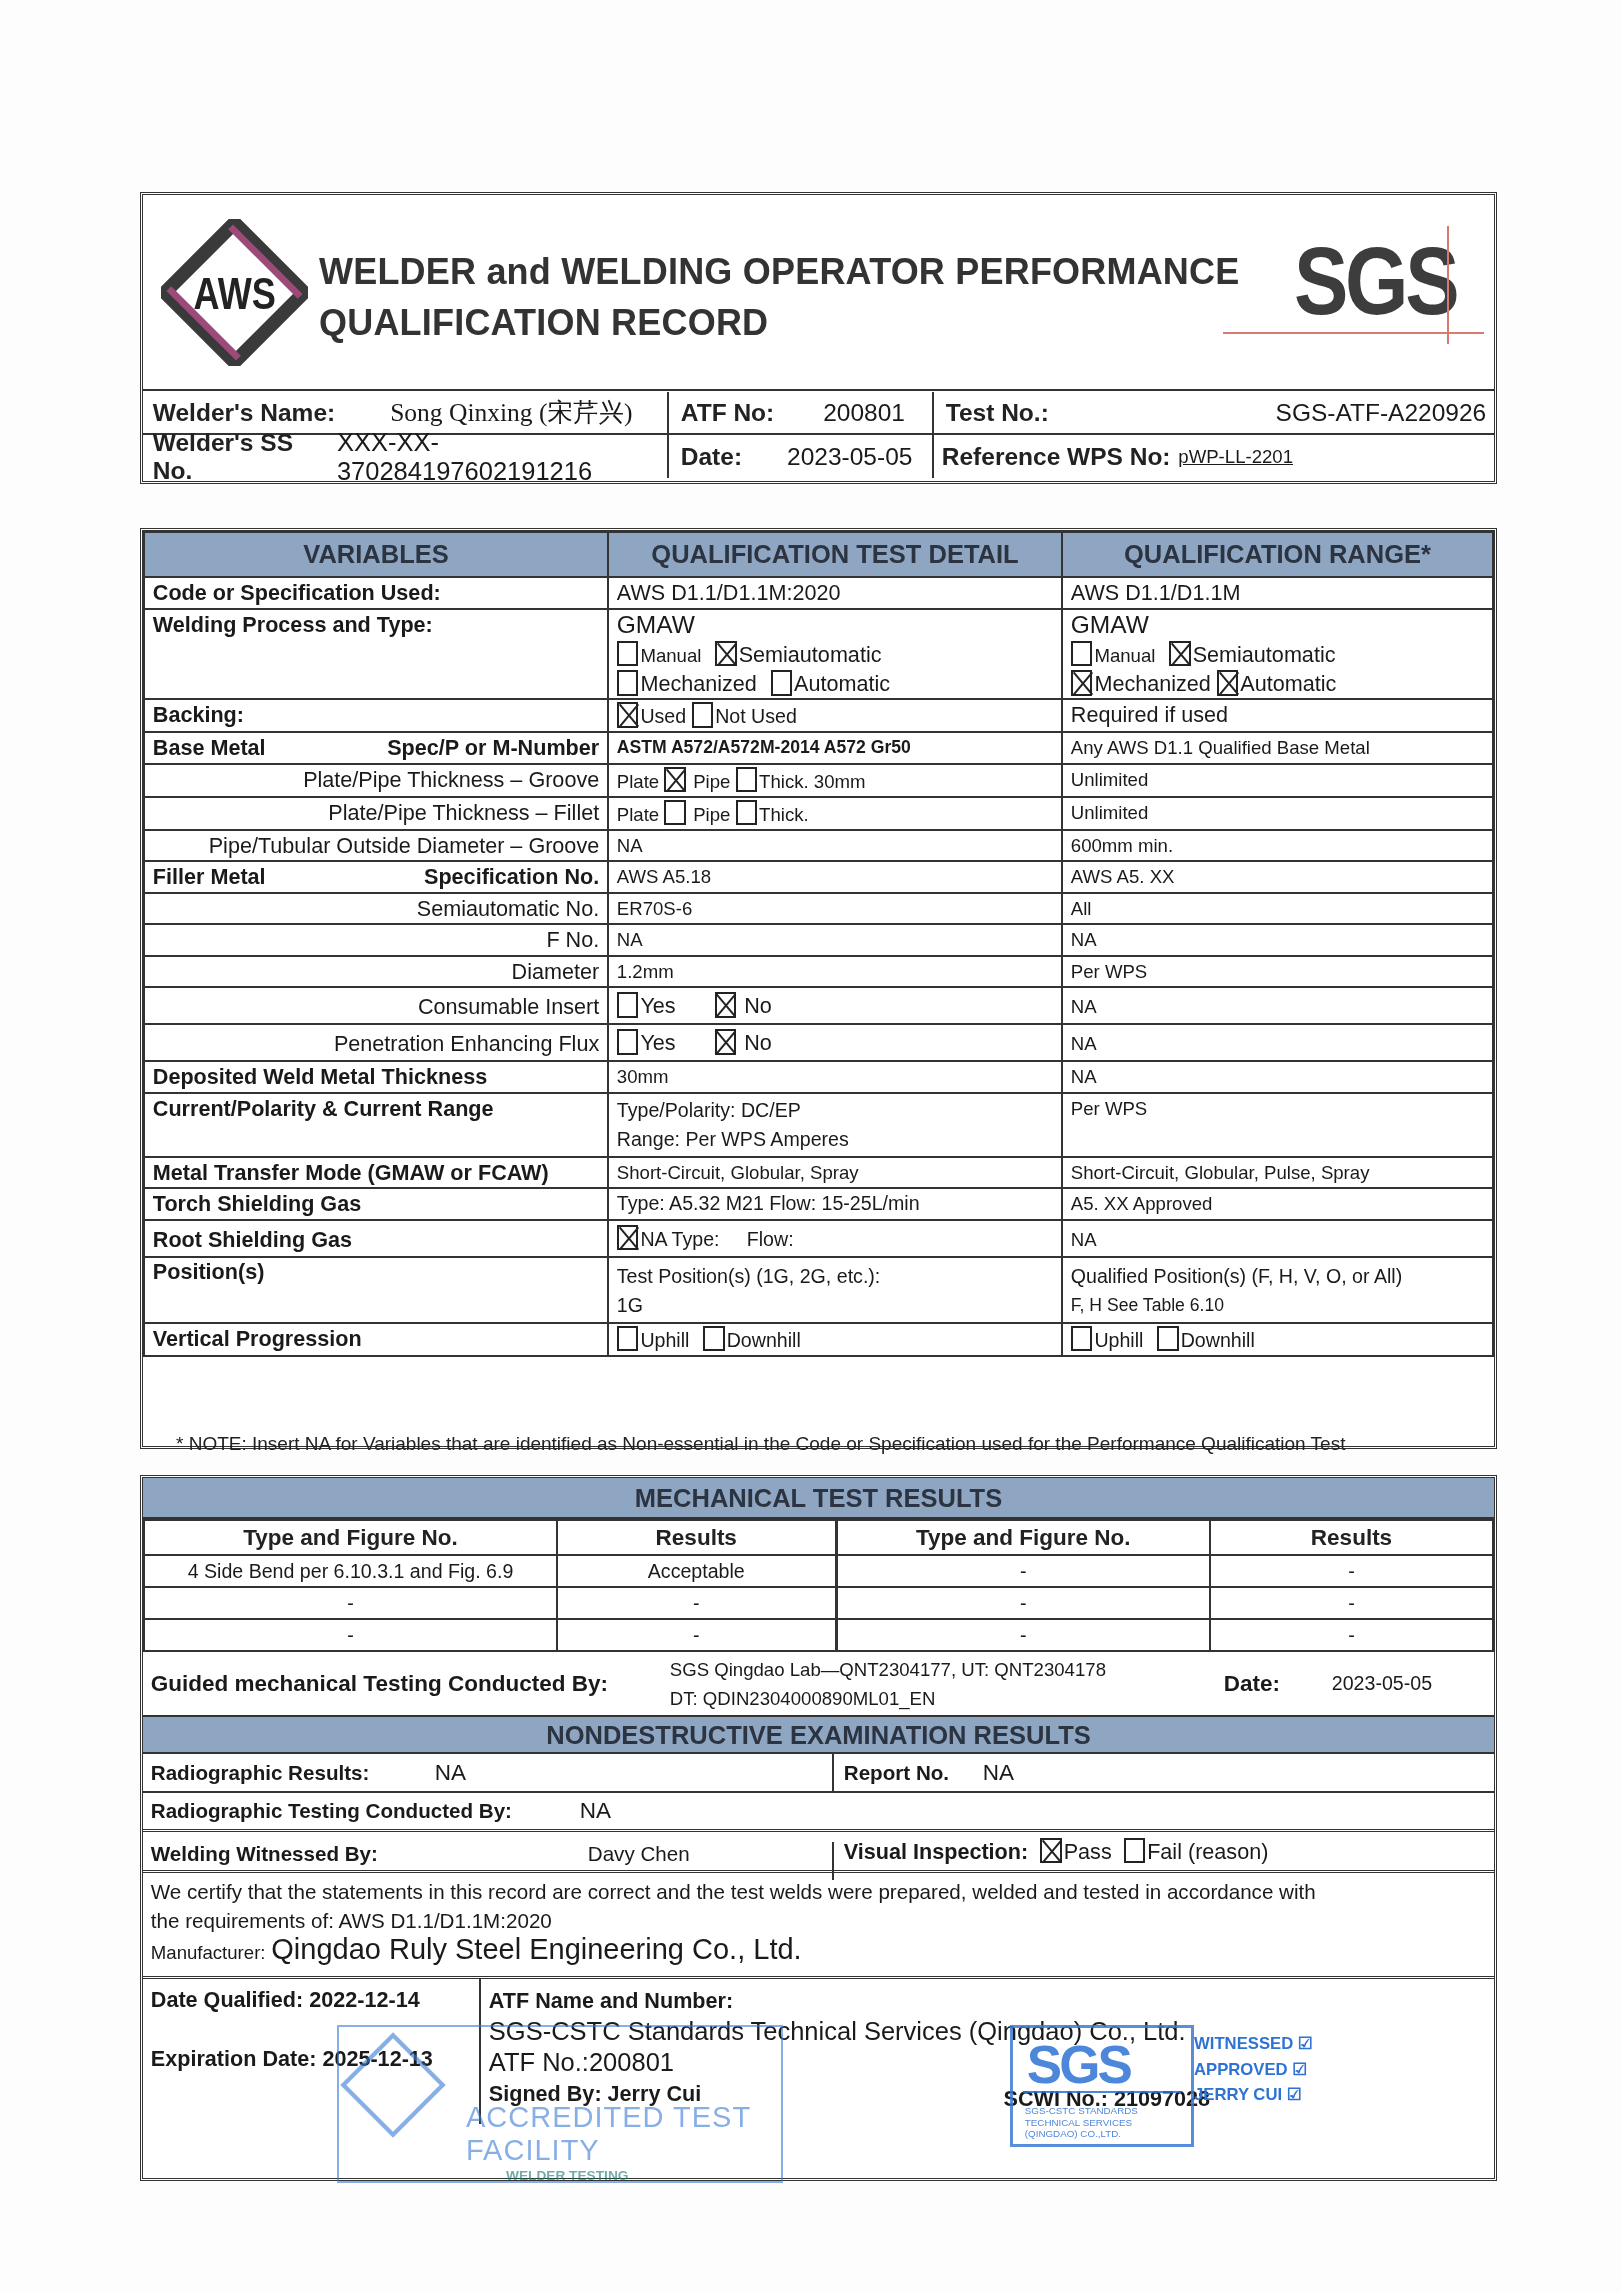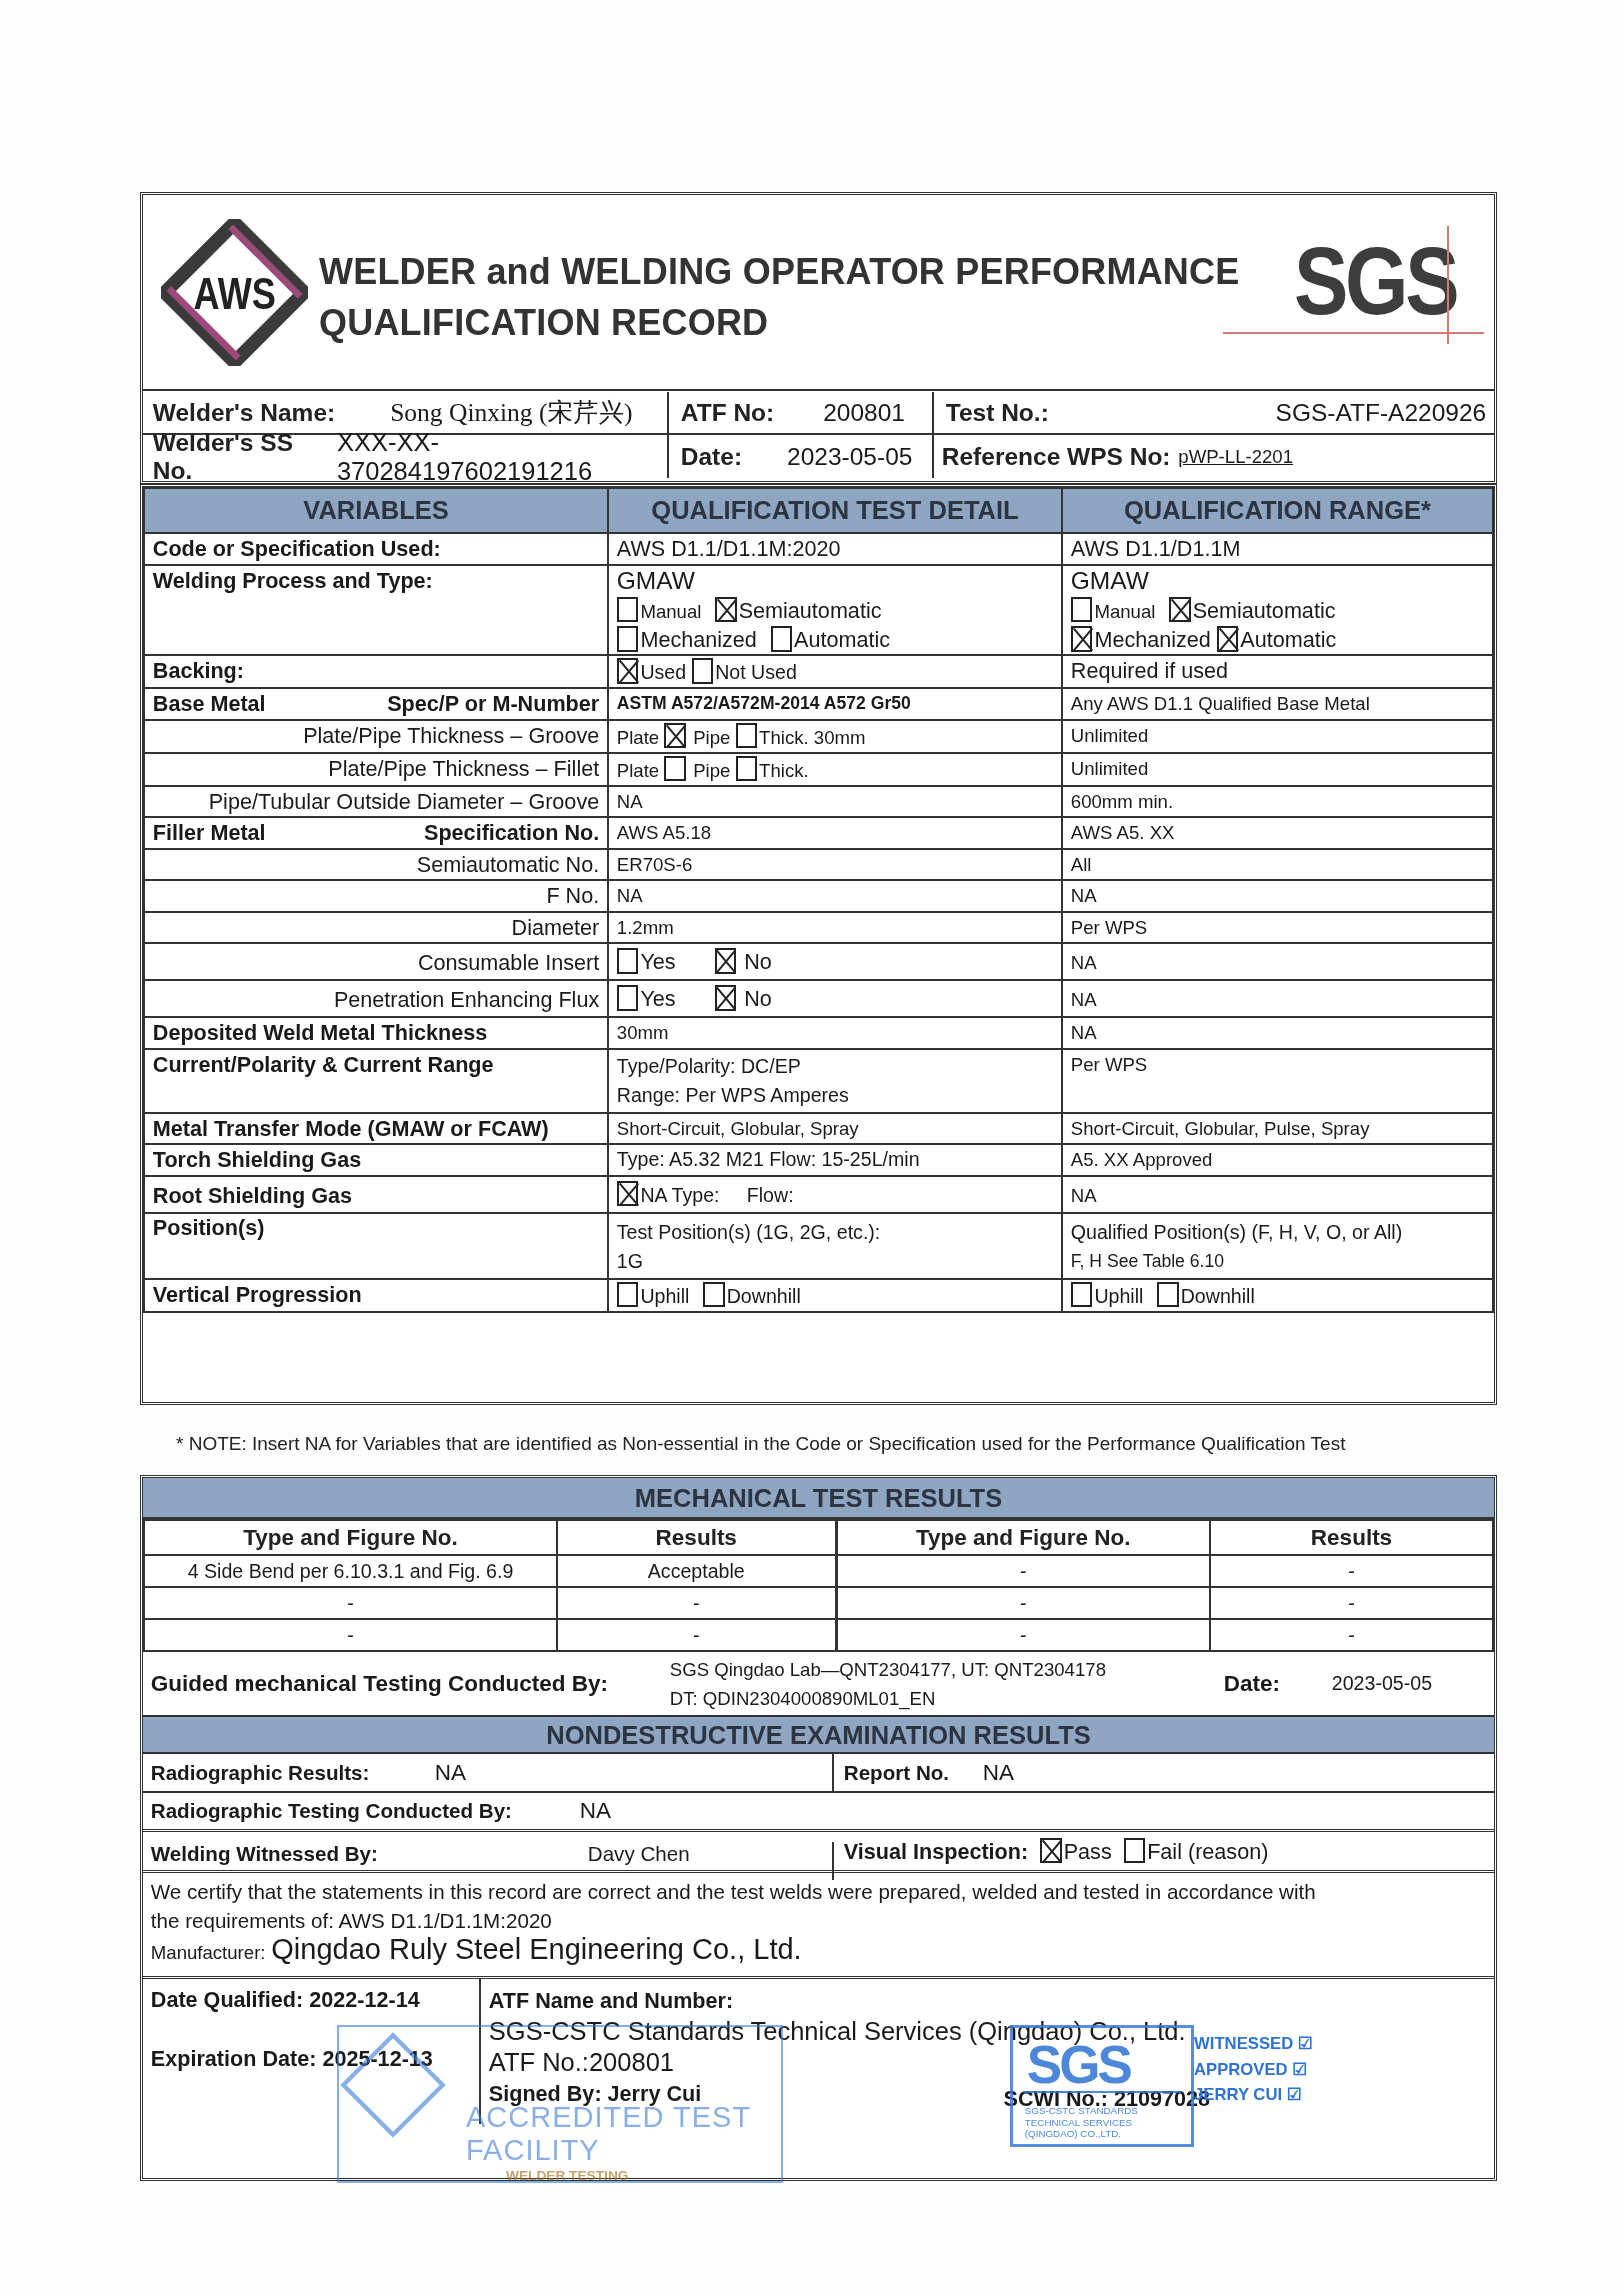--- a/index.html
+++ b/index.html
@@ -21,21 +21,21 @@
   .hdr-row { position: absolute; left: 0; right: 0; height: 43px; display: flex; }
   .hdr-row > div { position: relative; height: 100%; display: flex; align-items: center; font-size: 24.5px; }
   .hdr-row .lbl { font-weight: bold; color: #222; }
   .hdr-row .sep { border-right: 2px solid #333; }
   #hdr-row1 { top: 197px; border-bottom: 2px solid #333; }
   #hdr-row2 { top: 240px; }
   .serif { font-family: "Liberation Serif", serif; }
   .uline { text-decoration: underline; font-size: 18.6px; }
 
   
-  #vars { left: 140px; top: 484px; width: 1357px; height: 921px; border: 3.9px double #333; }
+  #vars { left: 140px; top: 528px; width: 1357px; height: 921px; border: 3.9px double #333; }
   table { border-collapse: collapse; width: 100%; }
   td, th { border: 2px solid #333; vertical-align: top; font-size: 21.6px; padding: 2px 7.8px; }
   th { background: #8fa6c3; color: #2b3440; font-size: 25.5px; font-weight: bold; height: 45px; vertical-align: middle; text-align: center; border-bottom: 2.9px solid #333; }
   .vt td { line-height: 25.5px; }
   .vt td.b { font-weight: bold; }
   .vt td.r { text-align: right; }
   .vt td.sm { font-size: 19.6px; }
   .split { display: flex; justify-content: space-between; }
   .cb { display: inline-block; width: 21.6px; height: 25.5px; border: 2px solid #222; vertical-align: -4.9px; position: relative; margin-right: 2px; }
   .cb.x::before, .cb.x::after { content: ""; position: absolute; left: 8.8px; top: -2.9px; width: 2px; height: 29px; background: #222; }
@@ -345,21 +345,21 @@
       <div style="position:absolute;right:284px;bottom:9.8px;font-weight:bold;font-size:21.6px;">SCWI No.: 21097028</div>
     </div>
   </div>
 </div>
 
 <div class="stamp-blue" style="left:337px;top:2025px;width:446px;height:158px;border-width:2.9px;opacity:0.6;">
   <svg style="position:absolute;left:0;top:3.9px;width:108px;height:108px;" viewBox="0 0 100 100">
     <polygon points="50,4 96,50 50,96 4,50" fill="none" stroke="#3a7bd5" stroke-width="4"></polygon>
   </svg>
   <div style="position:absolute;left:127px;top:74px;color:#3a7bd5;font-size:29px;letter-spacing:1px;">ACCREDITED TEST FACILITY</div>
-  <div style="position:absolute;left:167px;bottom:-2px;color:#a16207;font-size:13.7px;font-weight:bold;">WELDER TESTING</div>
+  <div style="position:absolute;left:167px;bottom:-2px;color:#0f766e;font-size:13.7px;font-weight:bold;">WELDER TESTING</div>
 </div>
 <div class="stamp-blue" style="left:1010px;top:2025px;width:184px;height:122px;">
   <div style="position:absolute;left:13.7px;top:5.9px;color:#2e73d4;font-weight:bold;font-size:53px;letter-spacing:-2.9px;">SGS</div>
   <div style="position:absolute;left:9.8px;right:9.8px;top:63px;height:2px;background:#2e73d4;"></div>
   <div style="position:absolute;left:11.8px;right:3.9px;bottom:3.9px;color:#2e73d4;font-size:9.8px;line-height:11.8px;">SGS-CSTC STANDARDS TECHNICAL SERVICES (QINGDAO) CO.,LTD.</div>
 </div>
 <div style="position:absolute;left:1194px;top:2031px;color:#2e73d4;font-size:16.7px;font-weight:bold;line-height:25.5px;">
   <div><span>WITNESSED</span> <span>☑</span></div>
   <div><span>APPROVED</span> <span>☑</span></div>
   <div><span>JERRY CUI</span> <span>☑</span></div>

